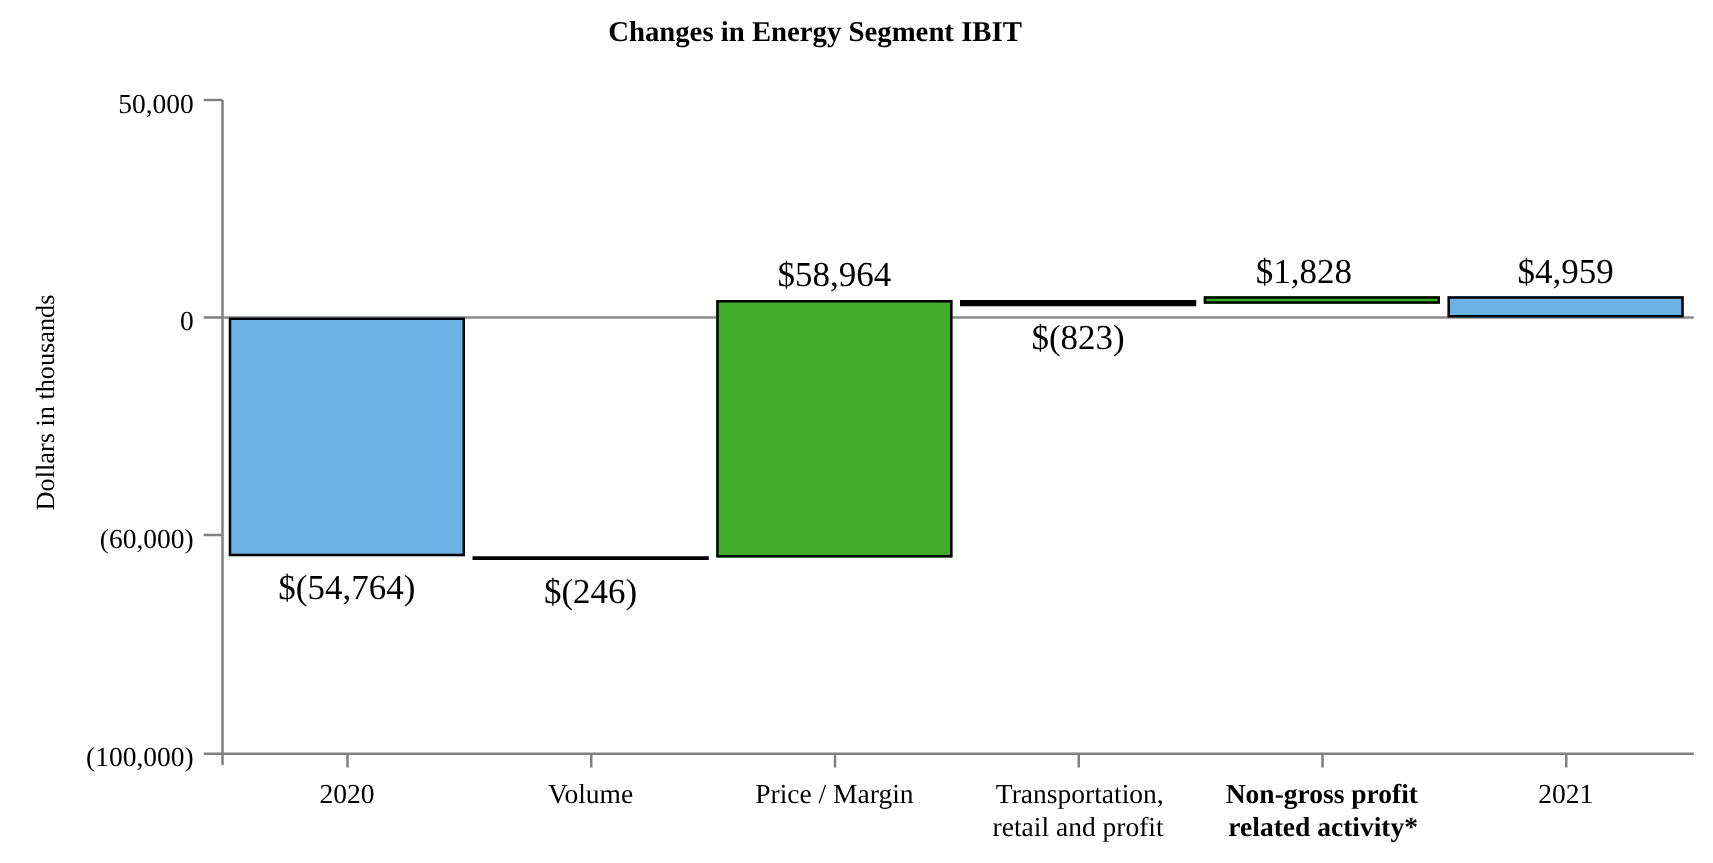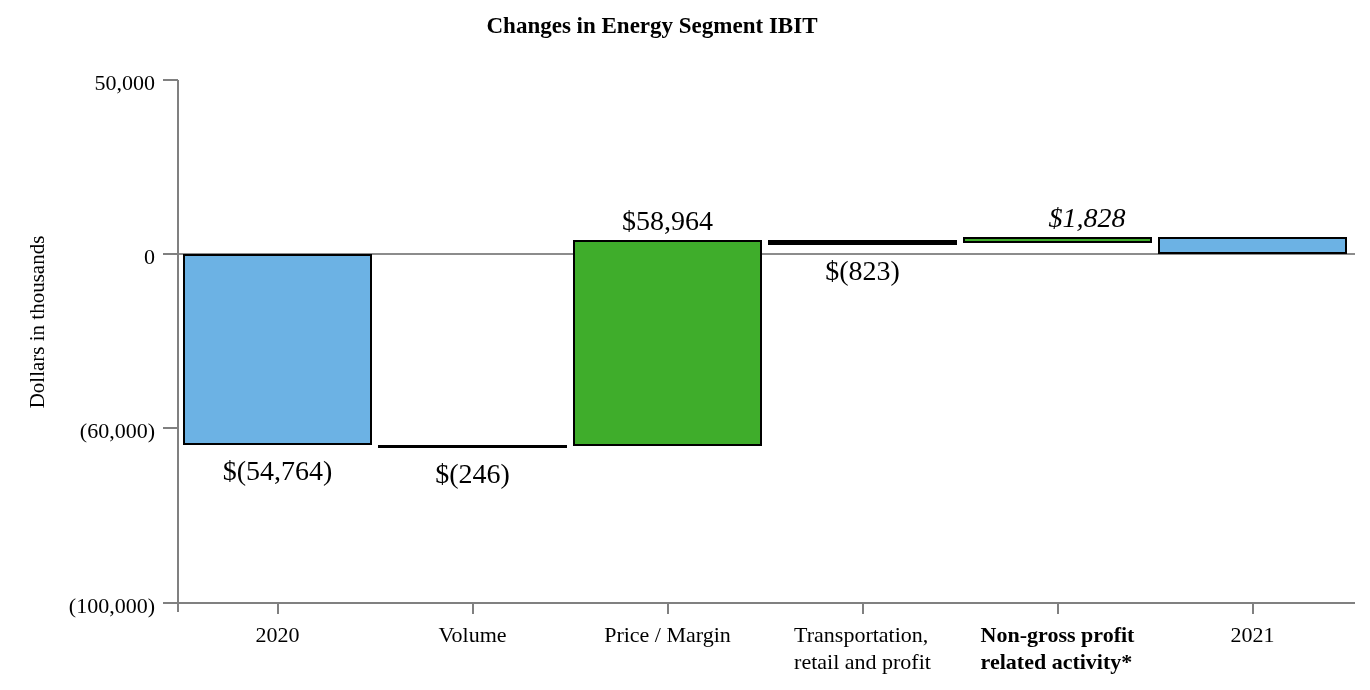--- a/index.html
+++ b/index.html
@@ -44,21 +44,21 @@
     position: absolute;
     text-align: center;
     font-size: 28px;
     line-height: 26px;
     white-space: nowrap;
   }
   .cat-label {
     position: absolute;
     font-size: 22px;
     line-height: 27px;
-    text-align: left;
+    text-align: right;
     white-space: pre;
   }
 </style>
 </head>
 <body>
 
 <div class="page">
   <div class="chart-title">Changes in Energy Segment IBIT</div>
   <div class="y-axis-title">Dollars in thousands</div>
   <div id="plot">
@@ -87,19 +87,20 @@
       <div class="val-label" style="left: 372.5px; width: 200px; top: 460.928px;">$(246)</div>
       <div class="cat-label" style="left: 472.5px; top: 621px; transform: translateX(-50%);">Volume</div>
       <div class="abs" style="left: 573px; top: 240.394px; width: 189px; box-sizing: border-box; height: 205.391px; background: rgb(63, 173, 43); border: 2px solid rgb(0, 0, 0);"></div>
       <div class="val-label" style="left: 567.5px; width: 200px; top: 208.394px;">$58,964</div>
       <div class="cat-label" style="left: 667.5px; top: 621px; transform: translateX(-50%);">Price / Margin</div>
       <div class="abs" style="left: 768px; top: 240.394px; width: 189px; box-sizing: border-box; height: 4.46678px; background: rgb(0, 0, 0);"></div>
       <div class="val-label" style="left: 762.5px; width: 200px; top: 257.86px;">$(823)</div>
       <div class="cat-label" style="left: 862.5px; top: 621px; transform: translateX(-50%);">Transportation,
 retail and profit</div>
       <div class="abs" style="left: 963px; top: 236.893px; width: 189px; box-sizing: border-box; height: 6.36753px; background: rgb(63, 173, 43); border: 2px solid rgb(0, 0, 0);"></div>
-      <div class="val-label" style="left: 987px; width: 200px; top: 204.893px; font-style: italic;">$1,828</div>
+      <div class="val-label" style="left: 943px; width: 200px; top: 204.893px;">$1,828</div>
       <div class="cat-label" style="left: 1057.5px; top: 621px; transform: translateX(-50%); font-weight: bold;">Non-gross profit
 related activity*</div>
       <div class="abs" style="left: 1158px; top: 236.893px; width: 189px; box-sizing: border-box; height: 17.2738px; background: rgb(108, 178, 228); border: 2px solid rgb(0, 0, 0);"></div>
+      <div class="val-label" style="left: 1152.5px; width: 200px; top: 204.893px;">$4,959</div>
       <div class="cat-label" style="left: 1252.5px; top: 621px; transform: translateX(-50%);">2021</div>
     </div>
 </div>
 
 </body></html>

